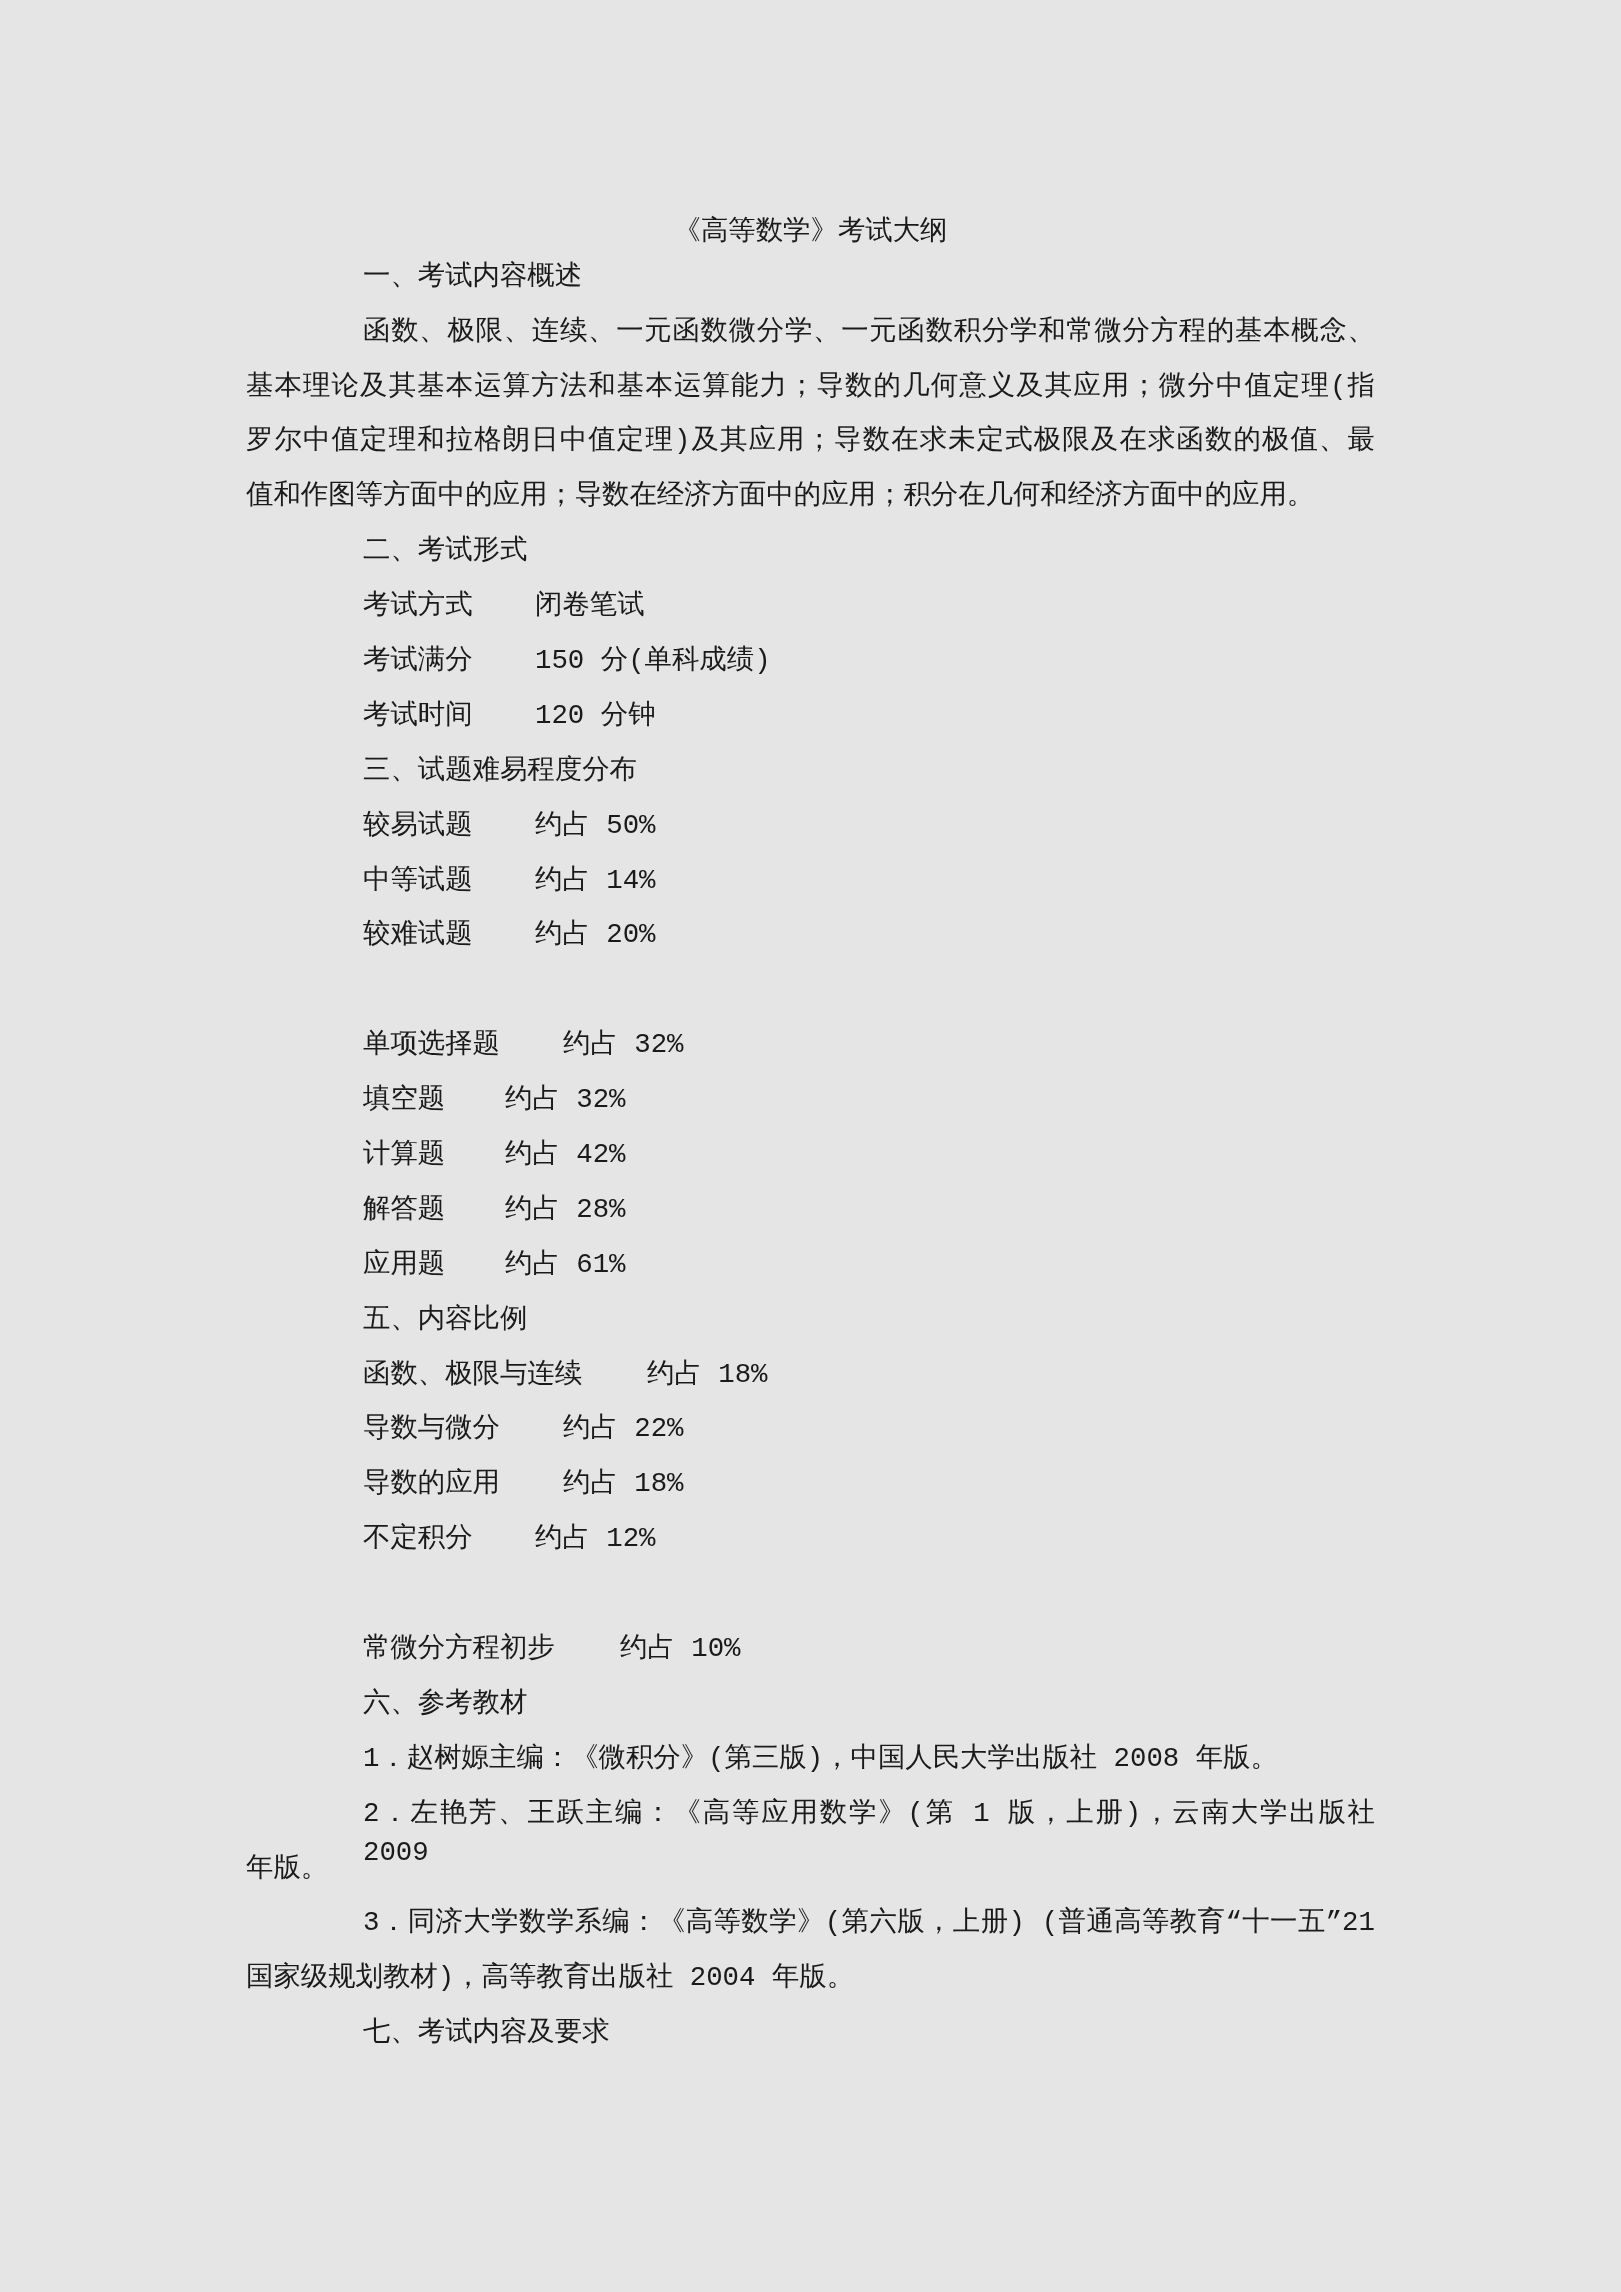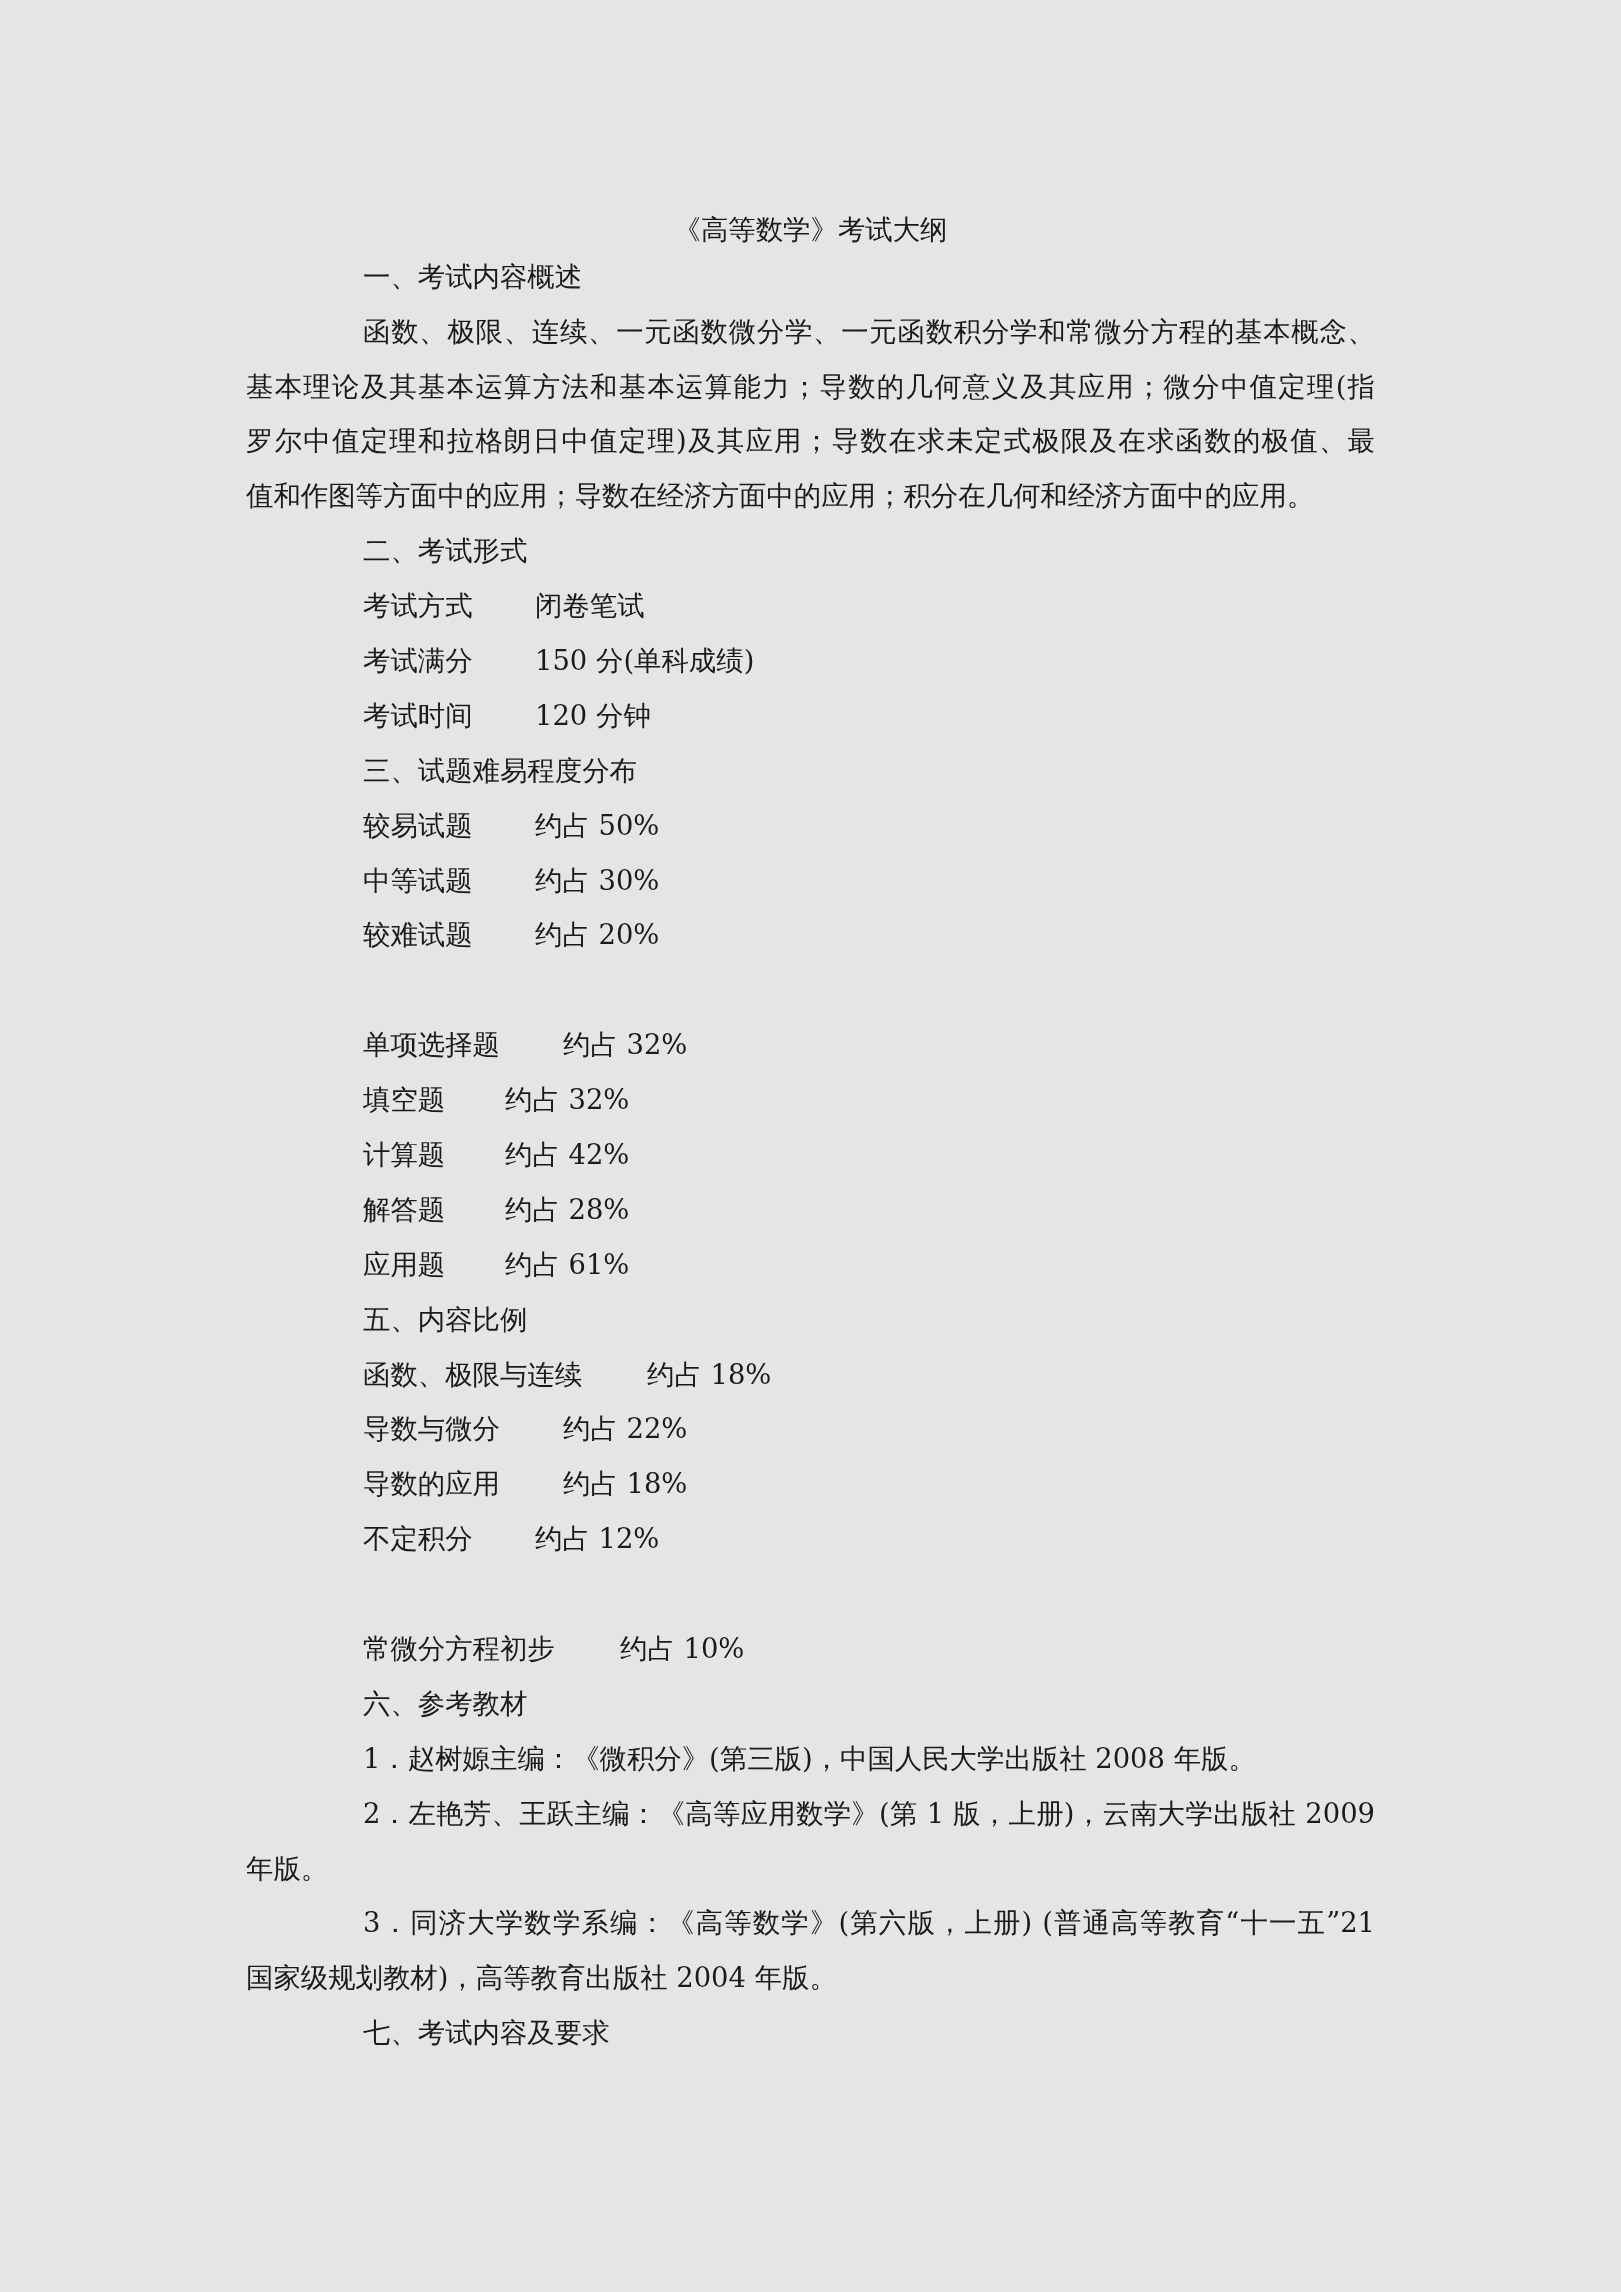--- a/index.html
+++ b/index.html
@@ -2,21 +2,21 @@
 <html><head>
 <meta charset="utf-8">
 <style>
   html, body { margin: 0; padding: 0; background: #ffffff; }
   body { width: 1621px; height: 2293px; position: relative; overflow: hidden;
          font-family: "DejaVu Serif", "Liberation Serif", serif; color: #1a1a1a; }
   .page { position: absolute; left: 0; top: 0; width: 1621px; height: 2293px; background: #e5e5e5; }
   .title { position: absolute; top: 210px; left: 0; width: 1621px; text-align: center;
            font-size: 27.4px; line-height: 39px; letter-spacing: 0px; }
   .line { position: absolute; left: 246px; width: 1129px; font-size: 27.4px; line-height: 39px;
-          white-space: nowrap; }
+          white-space: nowrap; font-family: Liberation Mono, monospace; }
   .indent { left: 363px; width: 1012px; }
   .justify { text-align: justify; text-align-last: justify; white-space: normal; }
   .kv .k { display: inline-block; }
   .kv .v { display: inline-block; }
 </style>
 </head>
 <body>
 
 <div class="page">
 
@@ -37,21 +37,21 @@
   </div>
   <div class="line indent kv" style="top:696px">
     <span class="k" style="width:172px">考试时间</span><span class="v">120 分钟</span>
   </div>
 
   <div class="line indent" style="top:751px">三、试题难易程度分布</div>
   <div class="line indent kv" style="top:806px">
     <span class="k" style="width:172px">较易试题</span><span class="v">约占 50%</span>
   </div>
   <div class="line indent kv" style="top:861px">
-    <span class="k" style="width:172px">中等试题</span><span class="v">约占 30%</span>
+    <span class="k" style="width:172px">中等试题</span><span class="v">约占 14%</span>
   </div>
   <div class="line indent kv" style="top:915px">
     <span class="k" style="width:172px">较难试题</span><span class="v">约占 20%</span>
   </div>
 
   <div class="line indent kv" style="top:1025px">
     <span class="k" style="width:200px">单项选择题</span><span class="v">约占 32%</span>
   </div>
   <div class="line indent kv" style="top:1080px">
     <span class="k" style="width:142px">填空题</span><span class="v">约占 32%</span>

